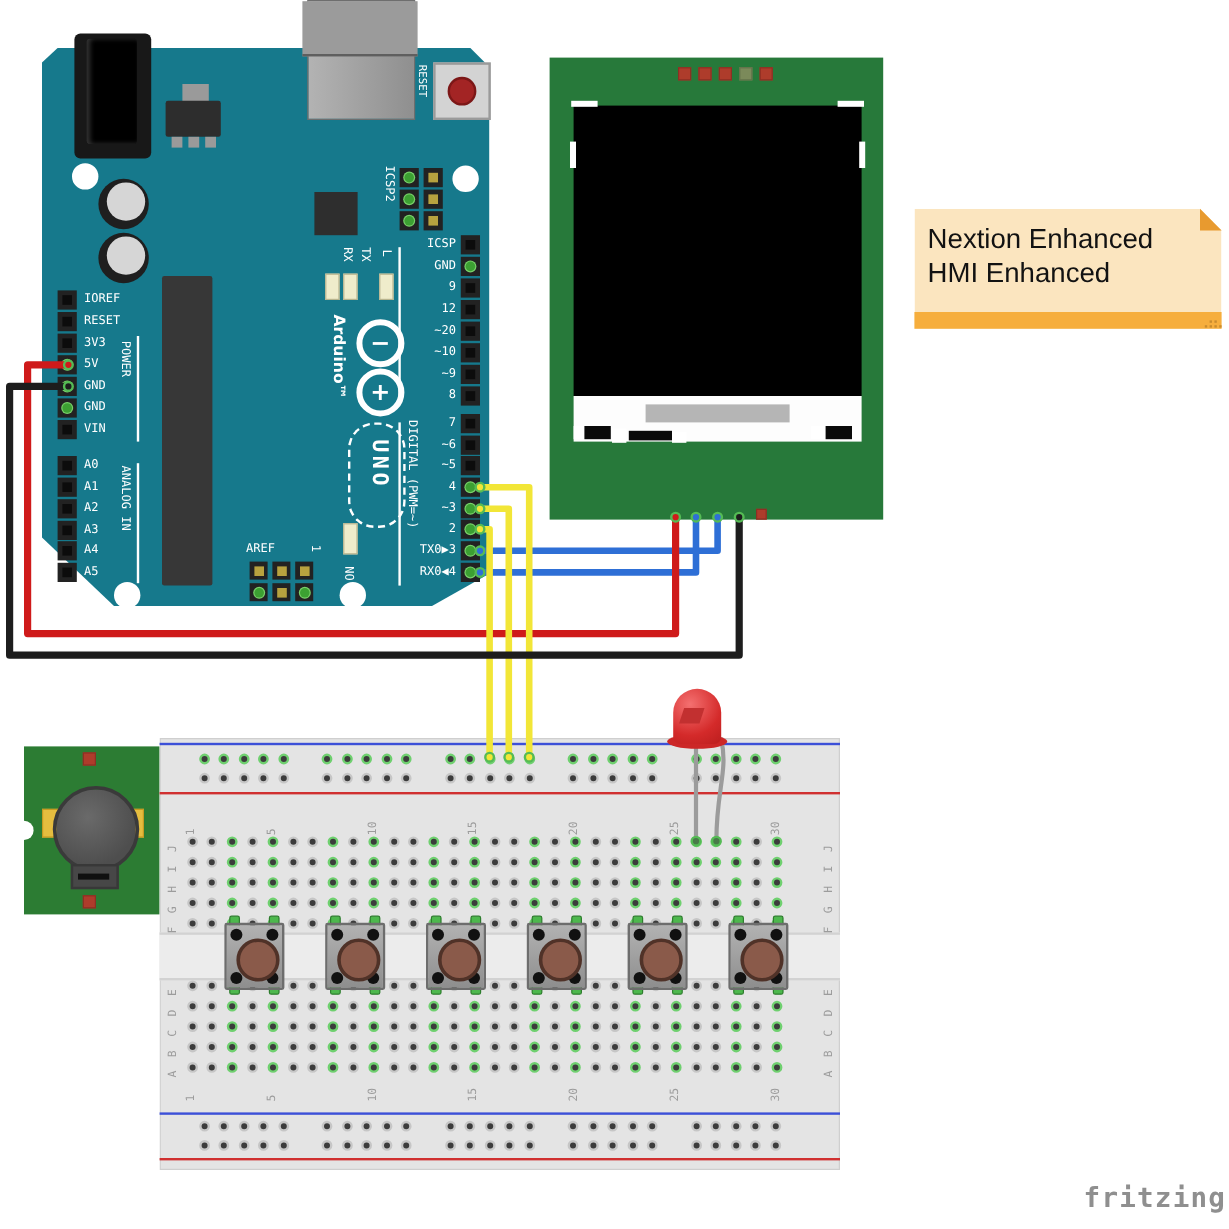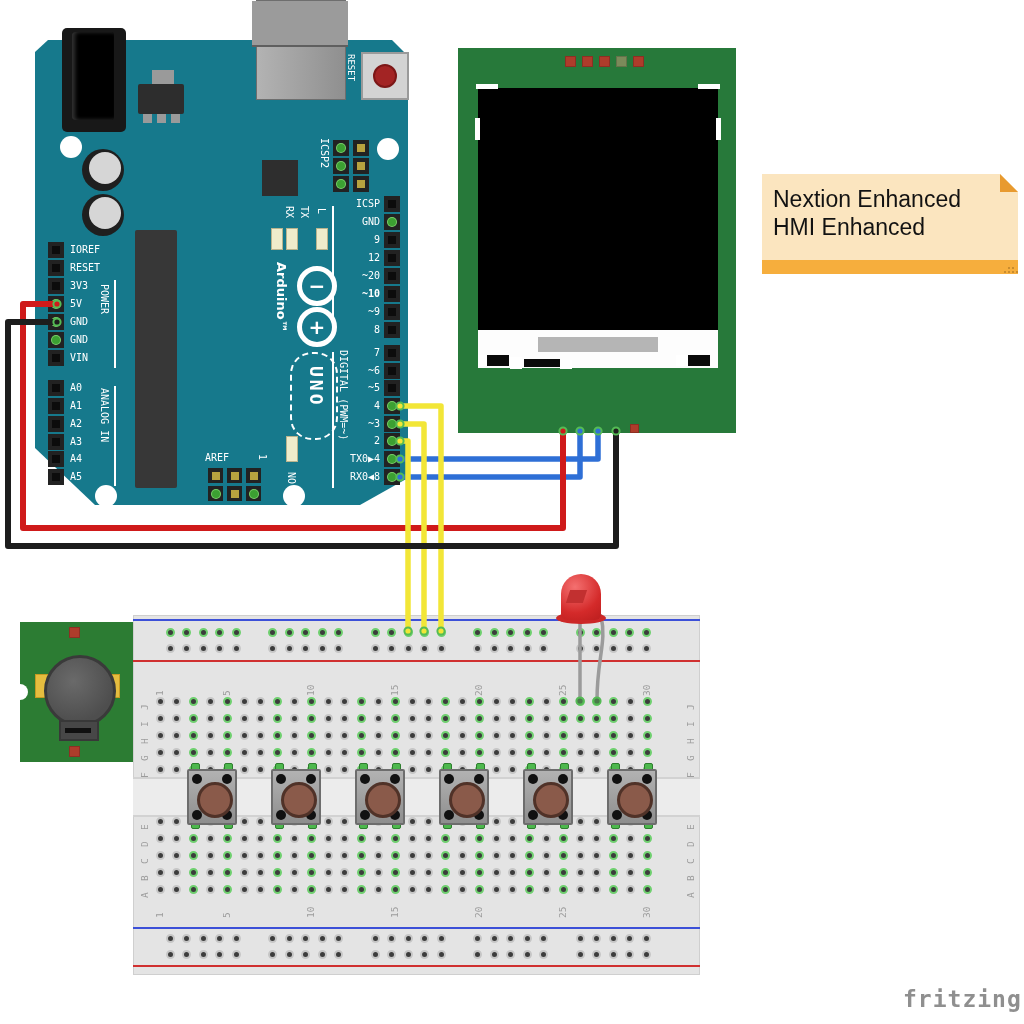--- a/index.html
+++ b/index.html
@@ -266,21 +266,21 @@
           <i></i>
         </div>
         <div class="plabel r" style="left: 275px; top: 210px;">12</div>
         <div class="pin" style="left: 349px; top: 228px;">
           <i></i>
         </div>
         <div class="plabel r" style="left: 275px; top: 228px;">~20</div>
         <div class="pin" style="left: 349px; top: 246px;">
           <i></i>
         </div>
-        <div class="plabel r" style="left: 275px; top: 246px; font-weight: bold;">~10</div>
+        <div class="plabel r" style="left: 275px; top: 246px;">~10</div>
         <div class="pin" style="left: 349px; top: 264px;">
           <i></i>
         </div>
         <div class="plabel r" style="left: 275px; top: 264px;">~9</div>
         <div class="pin" style="left: 349px; top: 282px;">
           <i></i>
         </div>
         <div class="plabel r" style="left: 275px; top: 282px;">8</div>
         <div class="pin" style="left: 349px; top: 305px;">
           <i></i>
@@ -302,25 +302,25 @@
           <i></i>
         </div>
         <div class="plabel r" style="left: 275px; top: 376px;">~3</div>
         <div class="pin green" style="left: 349px; top: 393px;">
           <i></i>
         </div>
         <div class="plabel r" style="left: 275px; top: 393px;">2</div>
         <div class="pin green" style="left: 349px; top: 411px;">
           <i></i>
         </div>
-        <div class="plabel r" style="left: 275px; top: 411px;">TX0▶4</div>
+        <div class="plabel r" style="left: 275px; top: 411px;">TX0▶3</div>
         <div class="pin green" style="left: 349px; top: 429px;">
           <i></i>
         </div>
-        <div class="plabel r" style="left: 275px; top: 429px;">RX0◀8</div>
+        <div class="plabel r" style="left: 275px; top: 429px;">RX0◀4</div>
       </div>
   </div>
 
   <div id="display">
     <div class="smd" style="left:107px;top:8px"></div>
     <div class="smd" style="left:124px;top:8px"></div>
     <div class="smd" style="left:141px;top:8px"></div>
     <div class="smd" style="left:158px;top:8px;background:#7b8a5a;border-color:#64724a"></div>
     <div class="smd" style="left:175px;top:8px"></div>
     <div class="screen"></div>

